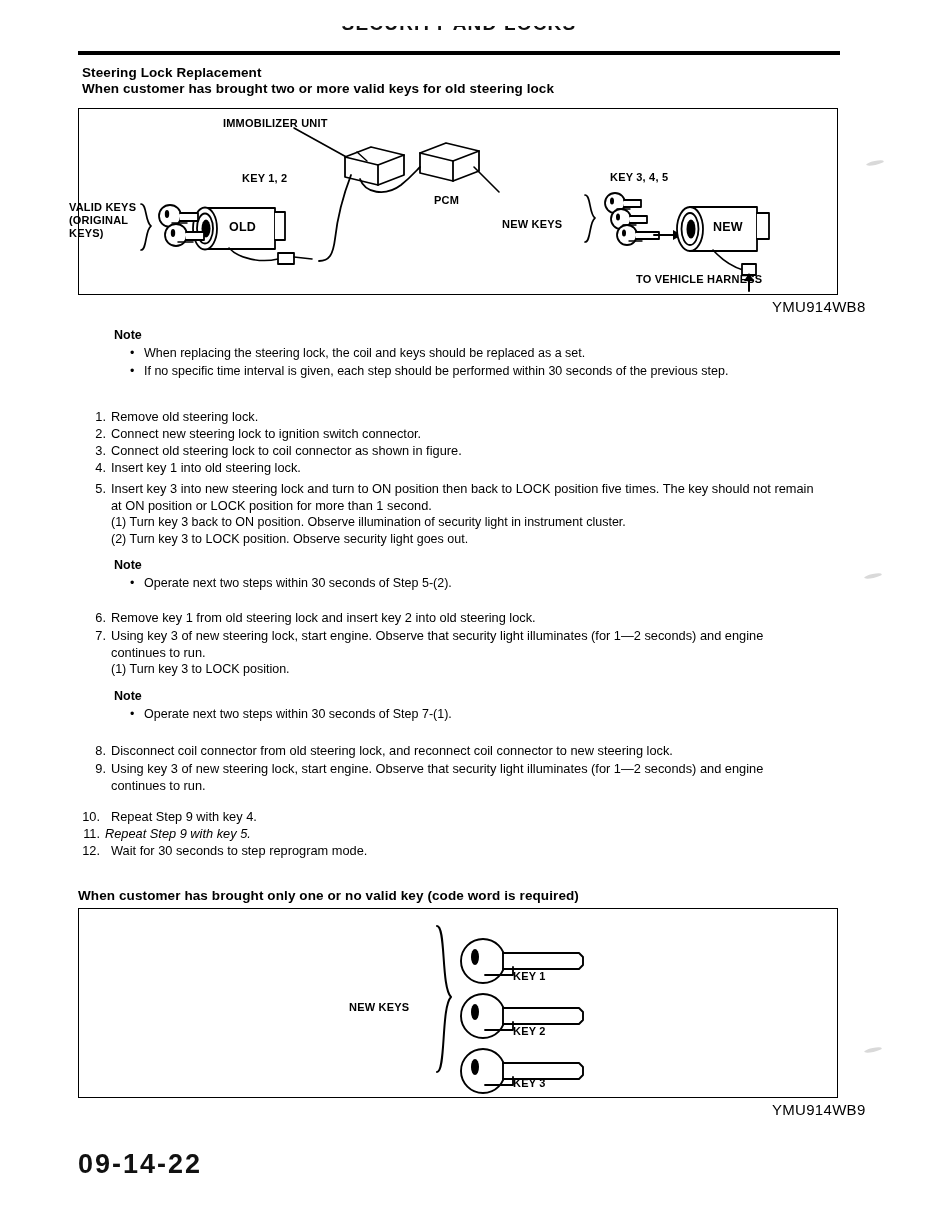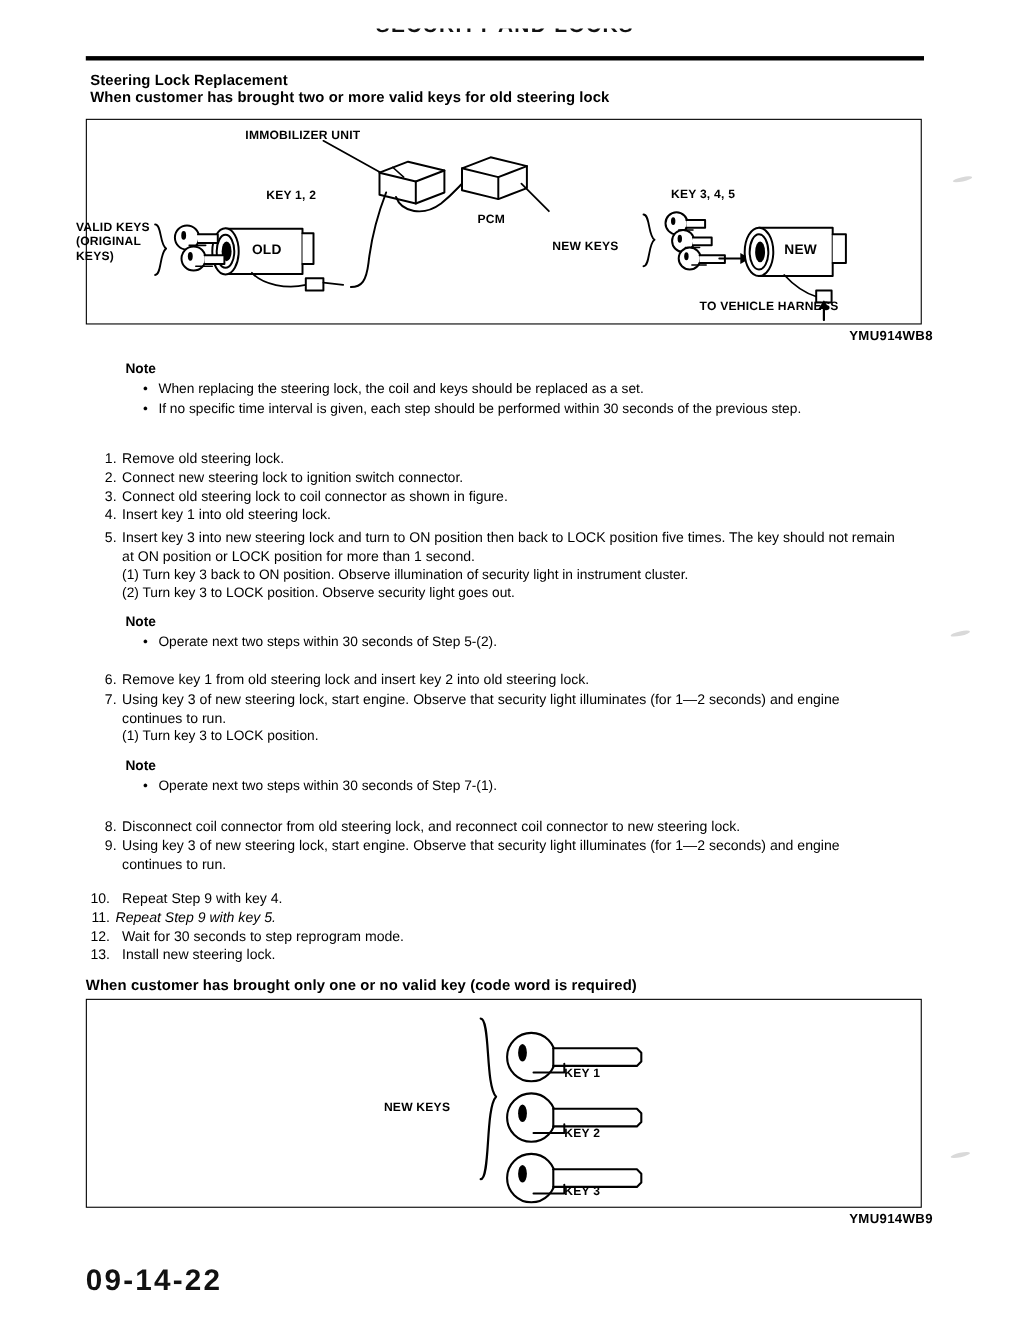--- a/index.html
+++ b/index.html
@@ -66,22 +66,22 @@
   .fig-box {
     position: absolute;
     border: 1.6px solid #000;
     background: #fff;
   }
   #figure-top    { left: 78px; top: 108px; width: 758px; height: 185px; }
   #figure-bottom { left: 78px; top: 908px; width: 758px; height: 188px; }
 
   .fig-caption {
     position: absolute;
-    font-size: 12px;
-    font-weight: bold;
+    font-size: 15px;
+    font-weight: normal;
     letter-spacing: 0.3px;
     white-space: nowrap;
   }
   #fig-caption-top    { left: 772px; top: 298px; }
   #fig-caption-bottom { left: 772px; top: 1101px; }
 
   
   .dlabel {
     position: absolute;
     font-size: 11px;
@@ -341,24 +341,20 @@
     <span class="stext" style="margin-left:33px;">Repeat Step 9 with key 4.</span>
   </div>
   <div class="step" style="left:78px; top:825px; width:740px;">
     <span class="num">11.</span>
     <span class="stext" style="font-style:italic;">Repeat Step 9 with key 5.</span>
   </div>
   <div class="step" style="left:78px; top:842px; width:740px;">
     <span class="num">12.</span>
     <span class="stext" style="margin-left:33px;"><span>Wait for </span><b>30 seconds</b><span> to step reprogram mode.</span></span>
   </div>
-  <div class="step" style="left:78px; top:859px; width:740px;">
-    <span class="num">13.</span>
-    <span class="stext" style="margin-left:33px;">Install new steering lock.</span>
-  </div>
 
   <div class="h-title" id="title-sub2">When customer has brought only one or no valid key (code word is required)</div>
 
   <div class="fig-box" id="figure-bottom">
     <svg width="756" height="186" viewBox="0 0 756 186">
       <g fill="none" stroke="#000" stroke-width="1.9" stroke-linejoin="round" stroke-linecap="round">
 
         <path d="M358,17 C367,17 362,78 372,88 C362,98 367,163 358,163" stroke-width="2"></path>
 
         <circle cx="404" cy="52" r="22" fill="#fff"></circle>

